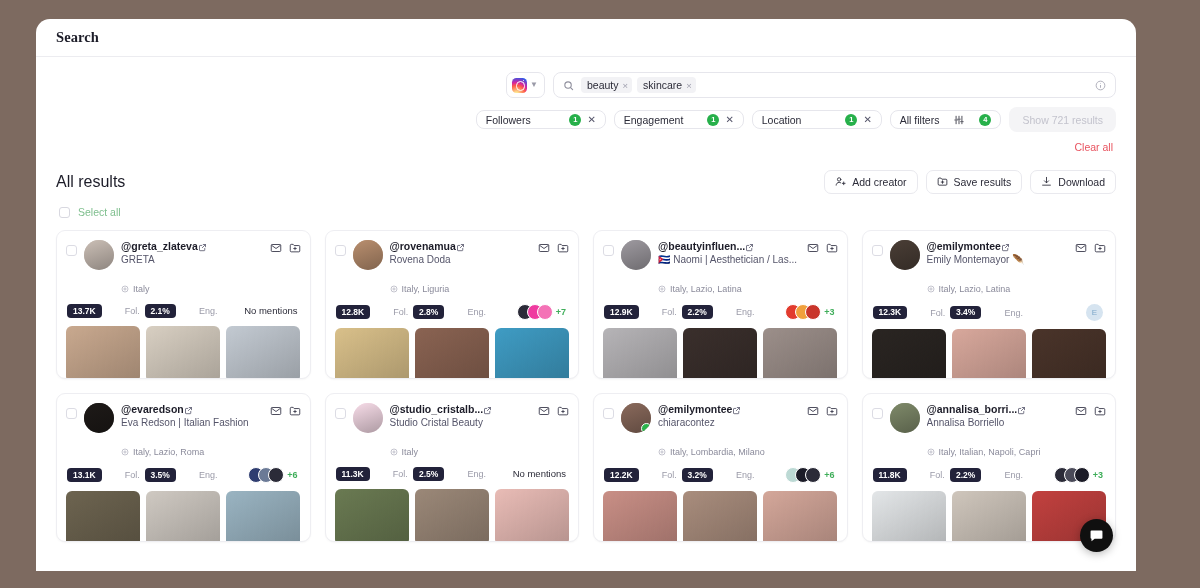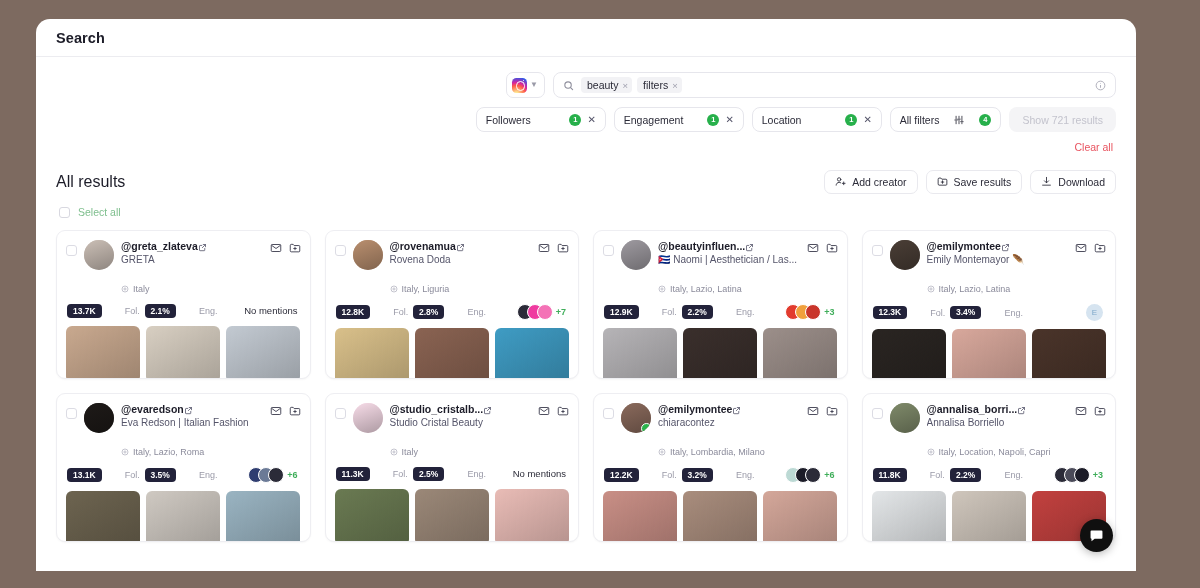--- a/index.html
+++ b/index.html
@@ -22,20 +22,21 @@
   
   .window-header {
     height: 38px;
     border-bottom: 1px solid #ececf0;
     display: flex; align-items: center;
     padding: 0 20px;
   }
   .window-title {
     font-size: 14.5px; font-weight: bold; color: #1c1c28;
     letter-spacing: .1px;
+    font-family: Liberation Serif, serif;
   }
 
   
   .search-area { padding: 15px 20px 0 20px; }
   .search-row { display: flex; align-items: center; gap: 8px; justify-content: flex-end; }
 
   .platform-select {
     display: flex; align-items: center; gap: 3px;
     height: 26px; padding: 0 6px 0 5px;
     border: 1px solid #e6e6ec; border-radius: 7px;
@@ -75,21 +76,21 @@
   .tag .x { color: #a0a0ae; font-size: 9.5px; cursor: pointer; }
   .info-icon { color: #a8a8b6; flex: none; display: flex; }
 
   
   .chips-row {
     display: flex; align-items: center; gap: 8px;
     justify-content: flex-end;
     margin-top: 9px;
   }
   .chip {
-    height: 25px;
+    height: 19px;
     border: 1px solid #e6e6ec; border-radius: 8px;
     background: #fff;
     display: flex; align-items: center;
     padding: 0 9px; gap: 15px;
     font-size: 10.5px; color: #2b2b38;
   }
   .chip.w1 { width: 130px; justify-content: space-between; }
   .chip .right { display: flex; align-items: center; gap: 6px; }
   .badge {
     min-width: 12px; height: 12px; padding: 0 3px;
@@ -260,21 +261,21 @@
               <circle cx="11" cy="11" r="7"></circle>
               <line x1="16.5" y1="16.5" x2="21" y2="21"></line>
             </svg>
         </span>
         <span class="tag-list">
           <span class="tag">
             <span>beauty</span>
             <span class="x">×</span>
           </span>
           <span class="tag">
-            <span>filters</span>
+            <span>skincare</span>
             <span class="x">×</span>
           </span>
         </span>
         <span class="info-icon">
           <svg width="11" height="11" viewBox="0 0 24 24" fill="none" stroke="currentColor" stroke-width="2">
               <circle cx="12" cy="12" r="9.5"></circle>
               <line x1="12" y1="11" x2="12" y2="17"></line>
               <circle cx="12" cy="7.5" r="1" fill="currentColor" stroke="none"></circle>
             </svg>
         </span>
@@ -853,21 +854,21 @@
               </span>
             </span>
             <div class="fullname">Annalisa Borriello</div>
             <div class="loc-row">
               <span class="pin">
                 <svg width="8" height="8" viewBox="0 0 24 24" fill="none" stroke="currentColor" stroke-width="2">
                   <circle cx="12" cy="12" r="9"></circle>
                   <circle cx="12" cy="12" r="3.2"></circle>
                 </svg>
               </span>
-              <span>Italy, Location, Napoli, Capri</span>
+              <span>Italy, Italian, Napoli, Capri</span>
             </div>
           </span>
           <span class="card-head-icons">
             <span class="hicon">
               <svg width="12" height="12" viewBox="0 0 24 24" fill="none" stroke="currentColor" stroke-width="1.8">
                 <rect x="2.5" y="5" width="19" height="14" rx="1.8"></rect>
                 <polyline points="3,6.5 12,13 21,6.5"></polyline>
               </svg>
             </span>
             <span class="hicon">

